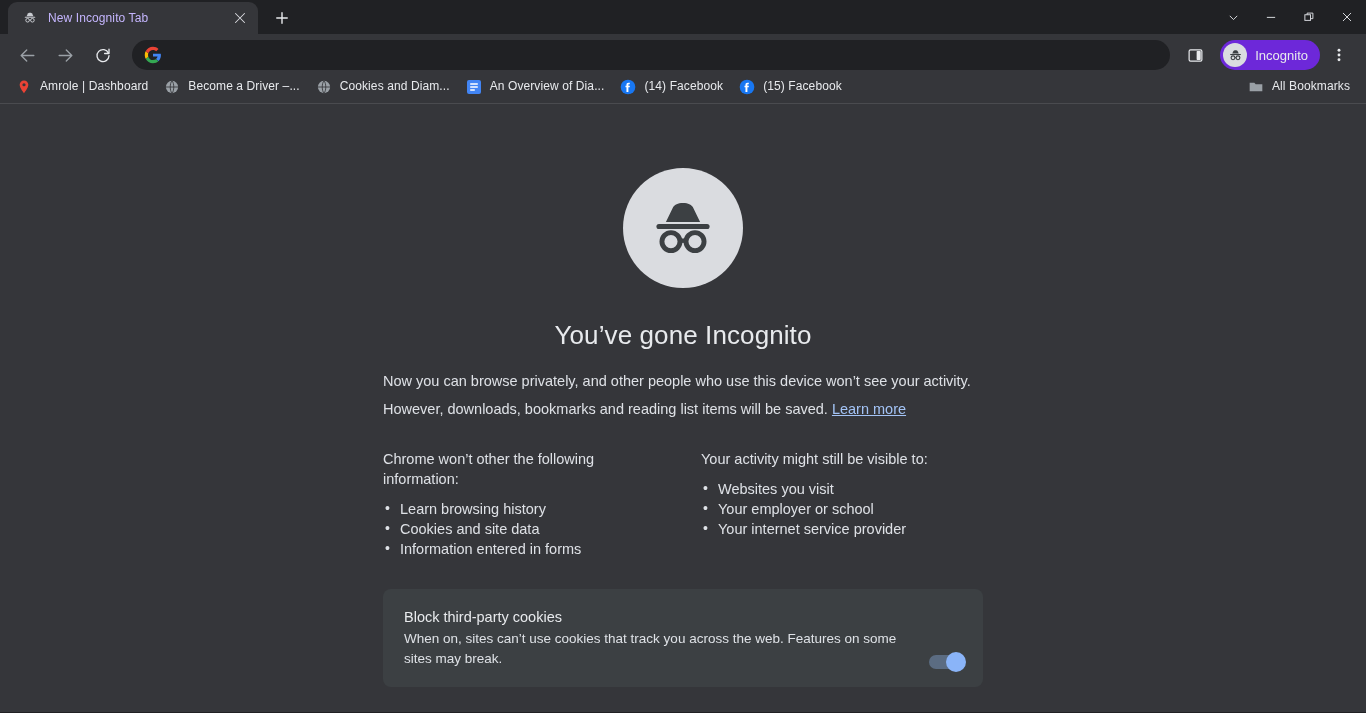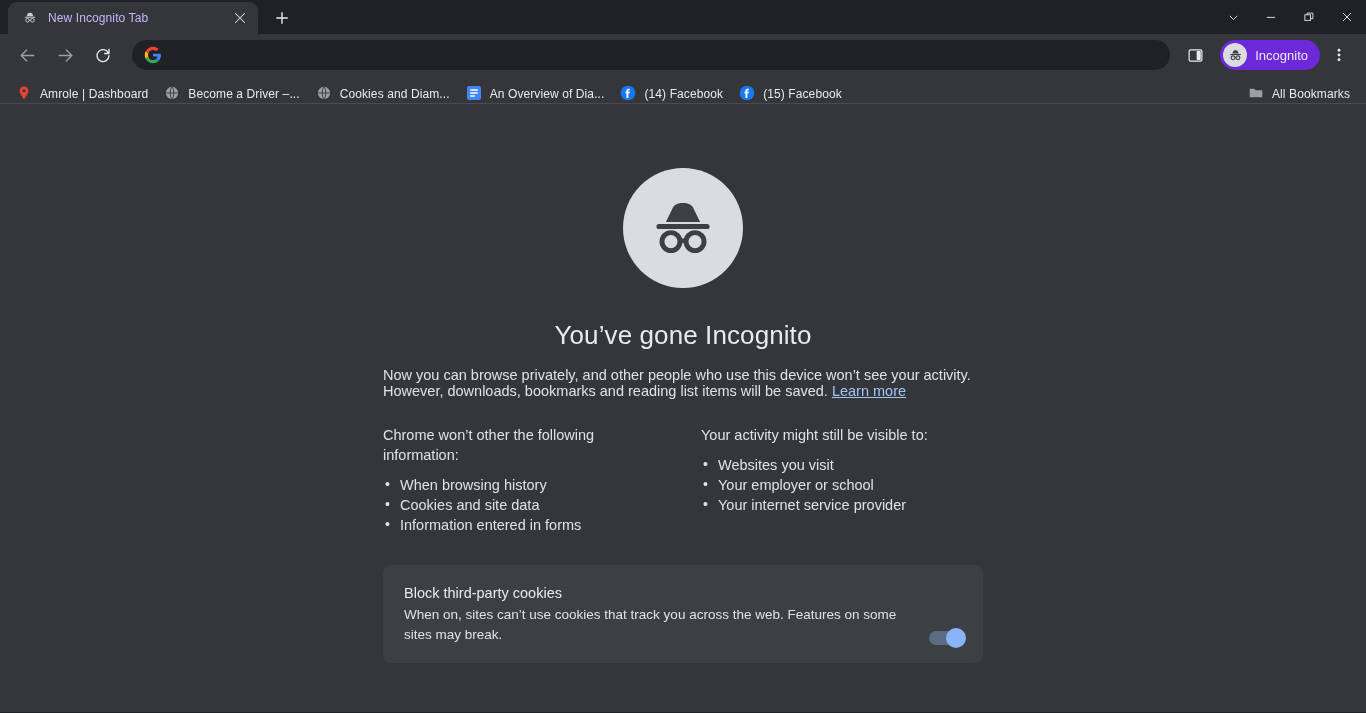--- a/index.html
+++ b/index.html
@@ -81,21 +81,21 @@
     color: #e8eaed; font-size: 13px; margin-left: 8px; white-space: nowrap;
   }
 
   
   .bookmarks {
     height: 28px; background: #35363a;
     display: flex; align-items: center; padding: 0 8px;
     border-bottom: 1px solid #4a4b4f;
   }
   .bm {
-    display: flex; align-items: flex-end; height: 22px;
+    display: flex; align-items: flex-start; height: 22px;
     padding: 0 8px; border-radius: 4px; flex: 0 0 auto;
   }
   .bm-icon { width: 16px; height: 16px; flex: 0 0 16px; display: block; }
   .bm-label {
     color: #e8eaed; font-size: 12px; margin-left: 8px;
     white-space: nowrap; letter-spacing: .1px;
   }
   .bm-spacer { flex: 1 1 auto; }
 
   
@@ -109,21 +109,21 @@
   .hero-avatar {
     width: 120px; height: 120px; border-radius: 50%;
     background: #dadce0; margin: 0 auto 32px;
     display: flex; align-items: center; justify-content: center;
   }
   .hero-title {
     color: #e8eaed; font-size: 26px; font-weight: normal;
     text-align: center; letter-spacing: .1px; margin-bottom: 16px;
   }
   .hero-para {
-    color: #dee1e6; font-size: 14.5px; line-height: 16px;
+    color: #dee1e6; font-size: 14.5px; line-height: 28px;
     text-align: left; margin-bottom: 26px;
   }
   .hero-para a { color: #a3c3f5; text-decoration: underline; }
   .cols { display: flex; gap: 36px; margin-bottom: 30px; }
   .col { width: 282px; }
   .col-head {
     color: #dee1e6; font-size: 14.5px; margin-bottom: 10px; line-height: 20px;
   }
   .col ul { list-style: none; }
   .col li {
@@ -364,21 +364,21 @@
 
     <p class="hero-para">
       <span>Now you can browse privately, and other people who use this device won’t see your activity. However, downloads, bookmarks and reading list items will be saved. </span><a href="#">Learn more</a>
     </p>
 
     <div class="cols">
 
       <div class="col">
         <div class="col-head">Chrome won’t other the following information:</div>
         <ul>
-          <li>When browsing history</li>
+          <li>Learn browsing history</li>
           <li>Cookies and site data</li>
           <li>Information entered in forms</li>
         </ul>
       </div>
 
       <div class="col">
         <div class="col-head">Your activity might still be visible to:</div>
         <ul>
           <li>Websites you visit</li>
           <li>Your employer or school</li>

